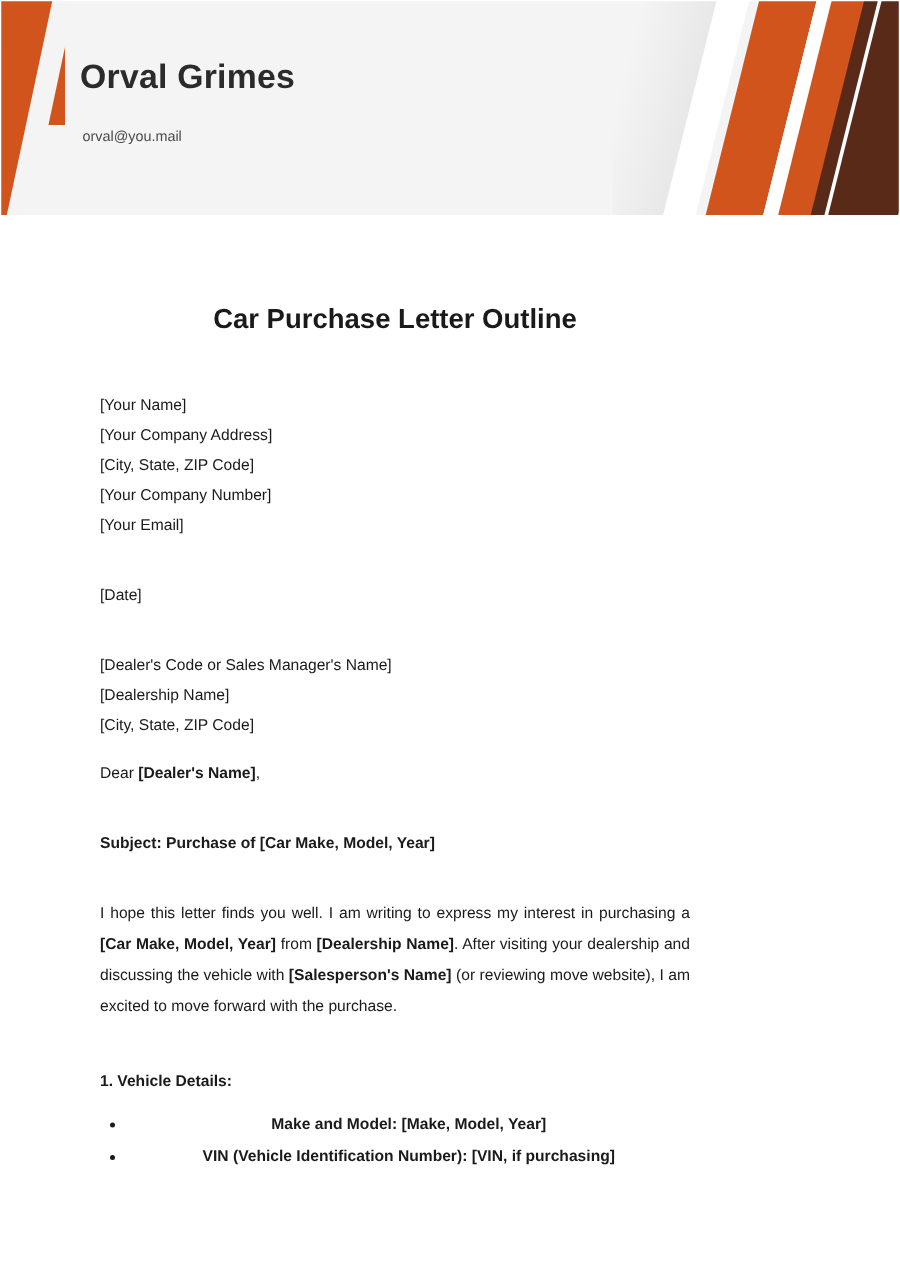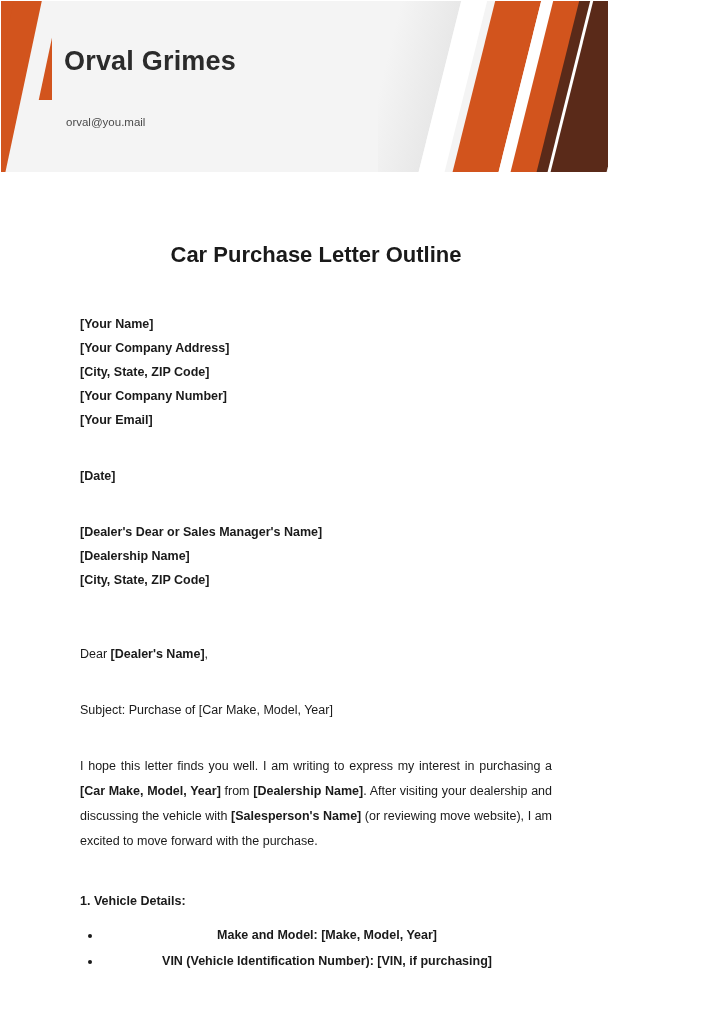--- a/index.html
+++ b/index.html
@@ -21,21 +21,21 @@
     width: 720px;
     height: 1016px;
     background: #ffffff;
     box-sizing: border-box;
     overflow: hidden;
   }
 
   
   .header {
     position: relative;
-    width: 608px;
+    width: 720px;
     height: 172px;
     background: #f4f4f4;
     overflow: hidden;
   }
   
   .hdr-left-orange {
     position: absolute;
     left: 0;
     top: 0;
     width: 52px;
@@ -144,21 +144,20 @@
     font-weight: bold;
     color: #2b2b2b;
     letter-spacing: 0.2px;
   }
   .hdr-email {
     position: absolute;
     left: 66px;
     top: 104px;
     font-size: 11.5px;
     color: #4a4a4a;
-    margin-top: 12px;
   }
 
   
   .doc-body {
     position: relative;
     padding: 0 80px;
     box-sizing: border-box;
     width: 632px;
   }
 
@@ -169,37 +168,37 @@
     color: #1a1a1a;
     margin-top: 70px;
     margin-bottom: 0;
   }
 
   .block {
     margin-top: 44px;
   }
   .line {
     font-size: 12.5px;
-    font-weight: bold;
+    font-weight: normal;
     color: #1a1a1a;
     line-height: 24px;
   }
   .gap-sm { margin-top: 32px; }
-  .gap-md { margin-top: 50px; }
+  .gap-md { margin-top: 14px; }
 
   .salutation {
     font-size: 12.5px;
     line-height: 24px;
     font-weight: normal;
   }
   .salutation b { font-weight: bold; }
 
   .subject {
     font-size: 12.5px;
-    font-weight: normal;
+    font-weight: bold;
     line-height: 24px;
   }
 
   .para {
     font-size: 12.5px;
     line-height: 25px;
     text-align: justify;
     color: #1a1a1a;
   }
   .para b { font-weight: bold; }
@@ -266,21 +265,21 @@
       <div class="line">[City, State, ZIP Code]</div>
       <div class="line">[Your Company Number]</div>
       <div class="line">[Your Email]</div>
     </div>
 
     <div class="gap-sm">
       <div class="line">[Date]</div>
     </div>
 
     <div class="gap-sm">
-      <div class="line">[Dealer's Dear or Sales Manager's Name]</div>
+      <div class="line">[Dealer's Code or Sales Manager's Name]</div>
       <div class="line">[Dealership Name]</div>
       <div class="line">[City, State, ZIP Code]</div>
     </div>
 
     <div class="gap-md">
       <div class="salutation"><span>Dear </span><b>[Dealer's Name]</b><span>,</span></div>
     </div>
 
     <div class="gap-sm">
       <div class="subject">Subject: Purchase of [Car Make, Model, Year]</div>

